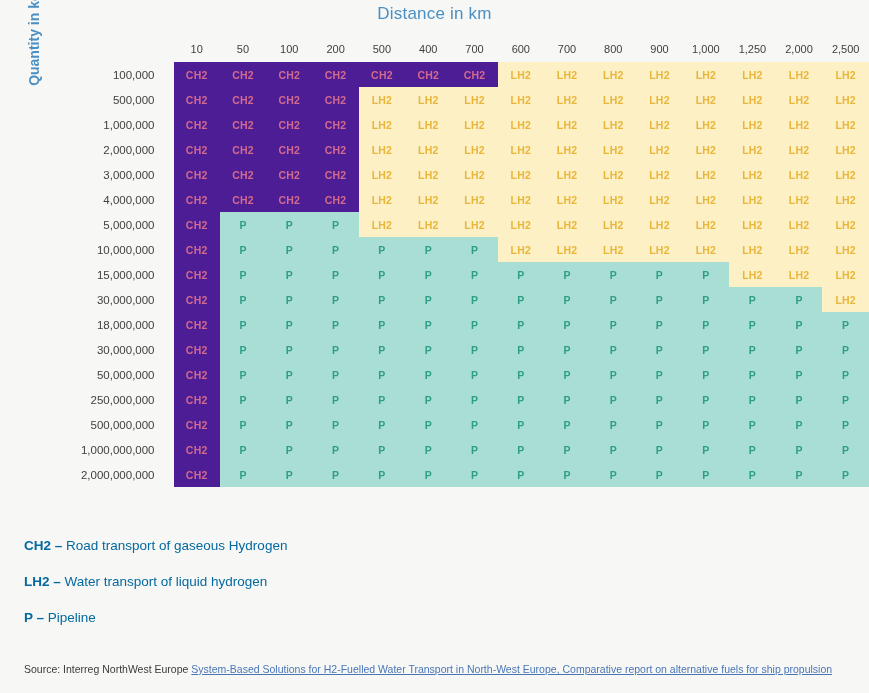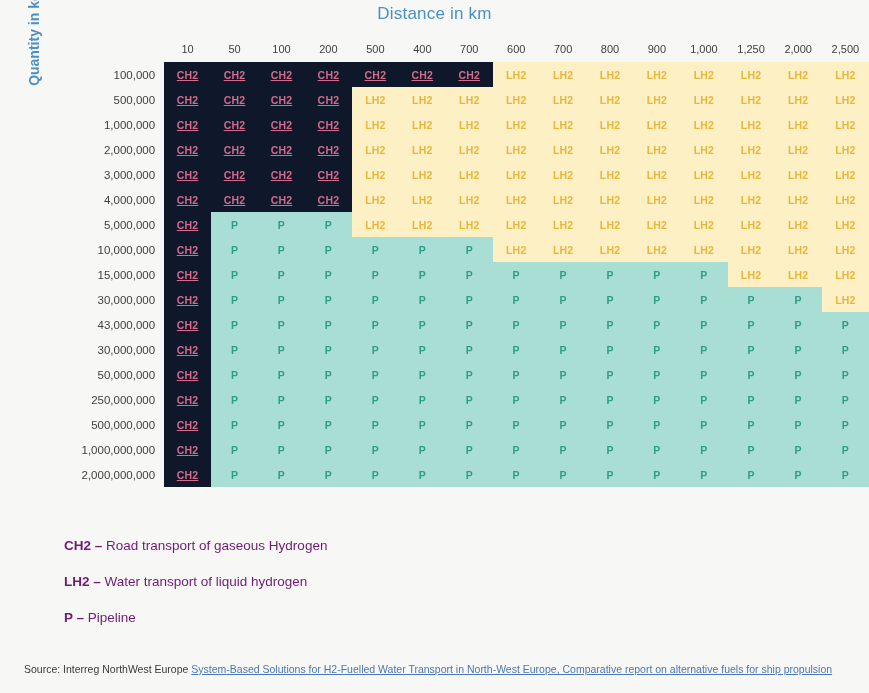--- a/index.html
+++ b/index.html
@@ -58,57 +58,55 @@
     font-size: 11px;
     padding: 3px 0 7px 0;
     text-align: center;
     width: 46px;
   }
   table.matrix th.row-head {
     font-weight: normal;
     color: #3f3f3f;
     font-size: 11.5px;
     text-align: right;
-    padding-right: 9px;
+    padding-right: 19px;
     white-space: nowrap;
     width: 95px;
   }
   table.matrix td.cell {
     width: 46px;
     height: 23px;
     text-align: center;
     vertical-align: middle;
     font-size: 10.5px;
     font-weight: bold;
     letter-spacing: 0.2px;
   }
   td.cell.CH2 {
-    background: #0f172a;
+    background: #4c1d95;
     color: #d46a8e;
-    text-decoration: underline;
   }
   td.cell.LH2 {
     background: #fdf0c4;
     color: #e8b63a;
   }
   td.cell.P {
     background: #a9ded4;
     color: #2e9e86;
   }
   .legend {
     position: absolute;
     left: 24px;
     top: 538px;
     width: 820px;
   }
   .legend-row {
     font-size: 13.5px;
-    color: #701a75;
+    color: #0369a1;
     margin-bottom: 21px;
-    margin-left: 40px;
   }
   .legend-row .key {
     font-weight: bold;
   }
   .source {
     position: absolute;
     left: 24px;
     top: 663px;
     font-size: 10.5px;
     color: #3b3b3b;
@@ -324,21 +322,21 @@
             <td class="cell P">P</td>
             <td class="cell P">P</td>
             <td class="cell P">P</td>
             <td class="cell P">P</td>
             <td class="cell P">P</td>
             <td class="cell P">P</td>
             <td class="cell P">P</td>
             <td class="cell LH2">LH2</td>
           </tr>
           <tr>
-            <th class="row-head">43,000,000</th>
+            <th class="row-head">18,000,000</th>
             <td class="cell CH2">CH2</td>
             <td class="cell P">P</td>
             <td class="cell P">P</td>
             <td class="cell P">P</td>
             <td class="cell P">P</td>
             <td class="cell P">P</td>
             <td class="cell P">P</td>
             <td class="cell P">P</td>
             <td class="cell P">P</td>
             <td class="cell P">P</td>

